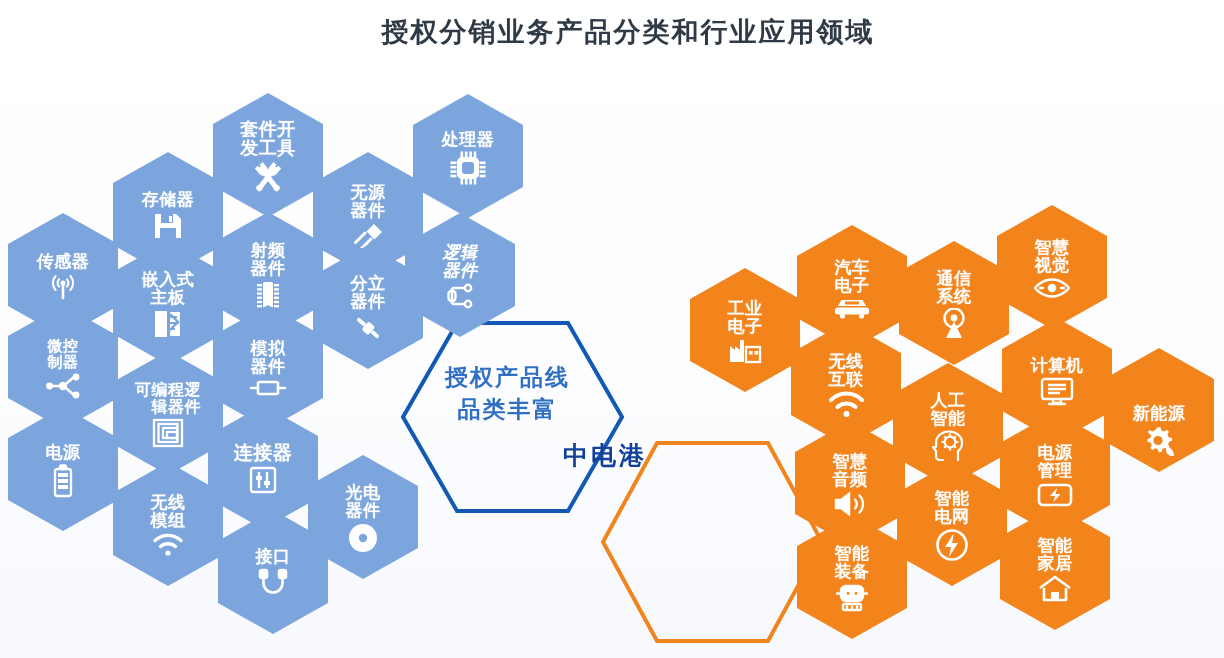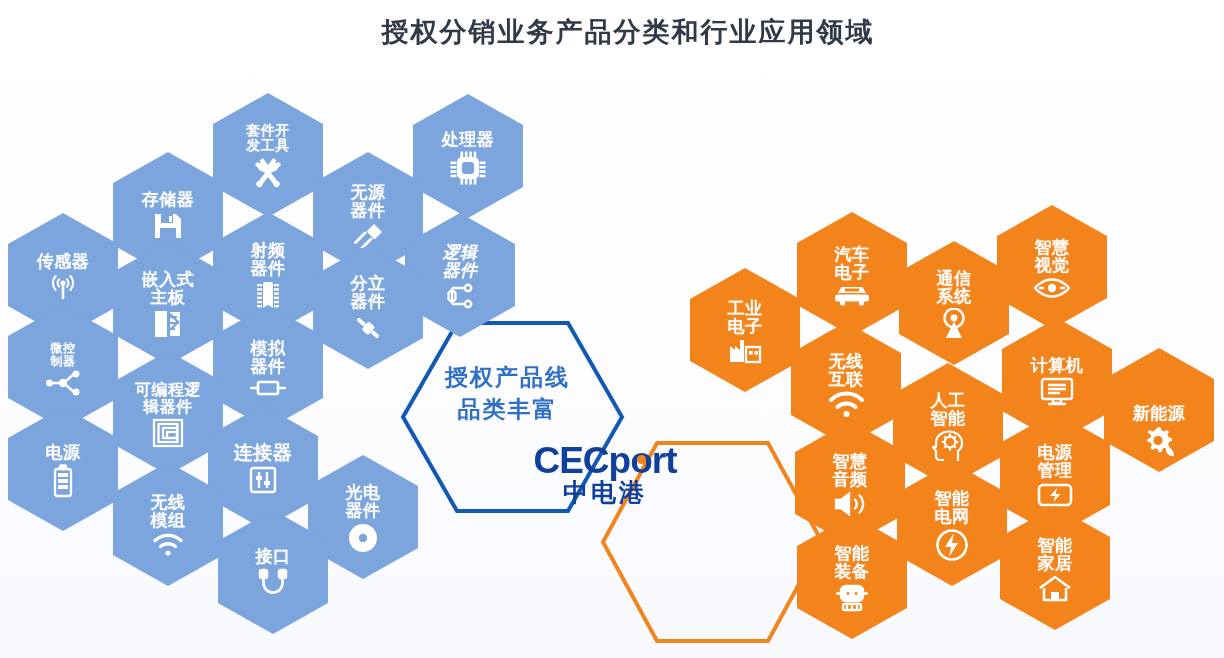--- a/index.html
+++ b/index.html
@@ -101,21 +101,20 @@
 品类丰富</div>
 
   <div class="callout" style="left:600px;top:440px;width:225px;height:205px;">
     <svg width="225" height="205" viewBox="0 0 225 205">
       <polygon points="57,3 168,3 222,102 168,201 57,201 3,102" fill="none" stroke="#f0851d" stroke-width="4" stroke-linejoin="miter"></polygon>
     </svg>
   </div>
 
 
   <div id="logo">
-    <div class="latin"><span>CECp<span class="dotwrap">o<span class="dot"></span></span>rt</span></div>
     <div class="cn">中电港</div>
   </div>
 
   <div id="product-group">
       <div class="hex blue" style="left: 8px; top: 213px; width: 110px; height: 124px;">
         <div class="lbl" style="font-size: 17px;">传感器</div>
         <span class="ico">
           <svg width="34" height="28" viewBox="0 0 34 28" fill="none" stroke="#fff" stroke-width="2.1" stroke-linecap="round">
             <circle cx="17" cy="10" r="2.6" fill="#fff" stroke="none"></circle>
             <path d="M13 6.3a6 6 0 000 7.4M21 6.3a6 6 0 010 7.4M9.6 3a10.5 10.5 0 000 14M24.4 3a10.5 10.5 0 010 14"></path>
@@ -128,21 +127,21 @@
         <span class="ico">
           <svg width="30" height="30" viewBox="0 0 30 30">
             <path d="M2 3h21l5 5v19H2z" fill="#fff"></path>
             <rect x="8" y="3" width="12" height="9" fill="#7ba5dc"></rect>
             <rect x="16" y="5" width="3" height="6" fill="#fff"></rect>
             <rect x="7" y="17" width="16" height="10" fill="#7ba5dc"></rect>
           </svg>
         </span>
       </div>
       <div class="hex blue" style="left: 213px; top: 93px; width: 110px; height: 124px;">
-        <div class="lbl" style="font-size: 14px;">套件开
+        <div class="lbl" style="font-size: 18px;">套件开
 发工具</div>
         <span class="ico">
           <svg width="44" height="34" viewBox="0 0 44 34" fill="#fff">
             <g transform="rotate(-38 22 17)">
               <rect x="19.5" y="4" width="5" height="26" rx="2"></rect>
               <path d="M17 2h4v6h2V2h4v7a5 5 0 01-10 0z"></path>
               <circle cx="22" cy="31" r="3.1"></circle>
             </g>
             <g transform="rotate(38 22 17)">
               <rect x="19.5" y="4" width="5" height="26" rx="2"></rect>
@@ -241,21 +240,21 @@
           <svg width="34" height="30" viewBox="0 0 34 30" fill="#fff">
             <g transform="rotate(42 17 15)">
               <rect x="3" y="13" width="10" height="4" rx="1.5"></rect>
               <rect x="13" y="9.5" width="9" height="11" rx="2.5"></rect>
               <rect x="22" y="13" width="9" height="4" rx="1.5"></rect>
             </g>
           </svg>
         </span>
       </div>
       <div class="hex blue" style="left: 8px; top: 305px; width: 110px; height: 124px;">
-        <div class="lbl" style="font-size: 12px;">微控
+        <div class="lbl" style="font-size: 15px;">微控
 制器</div>
         <span class="ico">
           <svg width="36" height="26" viewBox="0 0 36 26" fill="none" stroke="#fff" stroke-width="2.6" stroke-linecap="round">
             <circle cx="18" cy="13" r="4.2" fill="#fff" stroke="none"></circle>
             <path d="M14 13H7M22 10l7-6M22 16l7 6"></path>
             <circle cx="4.5" cy="13" r="3.4" fill="#fff" stroke="none"></circle>
             <circle cx="31" cy="4" r="3.4" fill="#fff" stroke="none"></circle>
             <circle cx="31" cy="22" r="3.4" fill="#fff" stroke="none"></circle>
           </svg>
         </span>
@@ -264,21 +263,21 @@
         <div class="lbl" style="font-size: 17px;">模拟
 器件</div>
         <span class="ico">
           <svg width="38" height="20" viewBox="0 0 38 20" fill="none" stroke="#fff" stroke-width="2.6" stroke-linecap="round">
             <rect x="9" y="4" width="20" height="12" rx="1.5"></rect>
             <path d="M2 10h7M29 10h7"></path>
           </svg>
         </span>
       </div>
       <div class="hex blue" style="left: 113px; top: 351px; width: 110px; height: 124px;">
-        <div class="lbl" style="font-size: 16px;">可编程逻
+        <div class="lbl" style="font-size: 16px; text-align: right;">可编程逻
 辑器件</div>
         <span class="ico">
           <svg width="32" height="30" viewBox="0 0 32 30" fill="none" stroke="#fff" stroke-width="2.3">
             <rect x="2" y="2" width="28" height="26"></rect>
             <rect x="6.5" y="6" width="19" height="18"></rect>
             <rect x="11" y="10" width="14" height="10"></rect>
             <rect x="15" y="14" width="10" height="6"></rect>
           </svg>
         </span>
       </div>
@@ -343,21 +342,21 @@
 电子</div>
         <span class="ico">
           <svg width="36" height="26" viewBox="0 0 36 26" fill="none" stroke="#fff" stroke-width="2.3">
             <path d="M3 24V8l5 4V8l5 4V2h4v22" fill="#fff" stroke="none"></path>
             <rect x="19" y="9" width="14" height="15"></rect>
             <rect x="22" y="13" width="3.6" height="3.6" fill="#fff" stroke="none"></rect>
             <rect x="27.5" y="13" width="3.6" height="3.6" fill="#fff" stroke="none"></rect>
           </svg>
         </span>
       </div>
-      <div class="hex orange" style="left: 797px; top: 212px; width: 110px; height: 124px;">
+      <div class="hex orange" style="left: 797px; top: 225px; width: 110px; height: 124px;">
         <div class="lbl" style="font-size: 17px;">汽车
 电子</div>
         <span class="ico">
           <svg width="38" height="22" viewBox="0 0 38 22" fill="#fff">
             <path d="M5 9l3.5-6h21L33 9z"></path>
             <rect x="2" y="10.5" width="34" height="7" rx="2.5"></rect>
             <circle cx="9.5" cy="19" r="2.6"></circle>
             <circle cx="28.5" cy="19" r="2.6"></circle>
             <rect x="12" y="4.5" width="14" height="3" fill="#f3841c"></rect>
           </svg>

